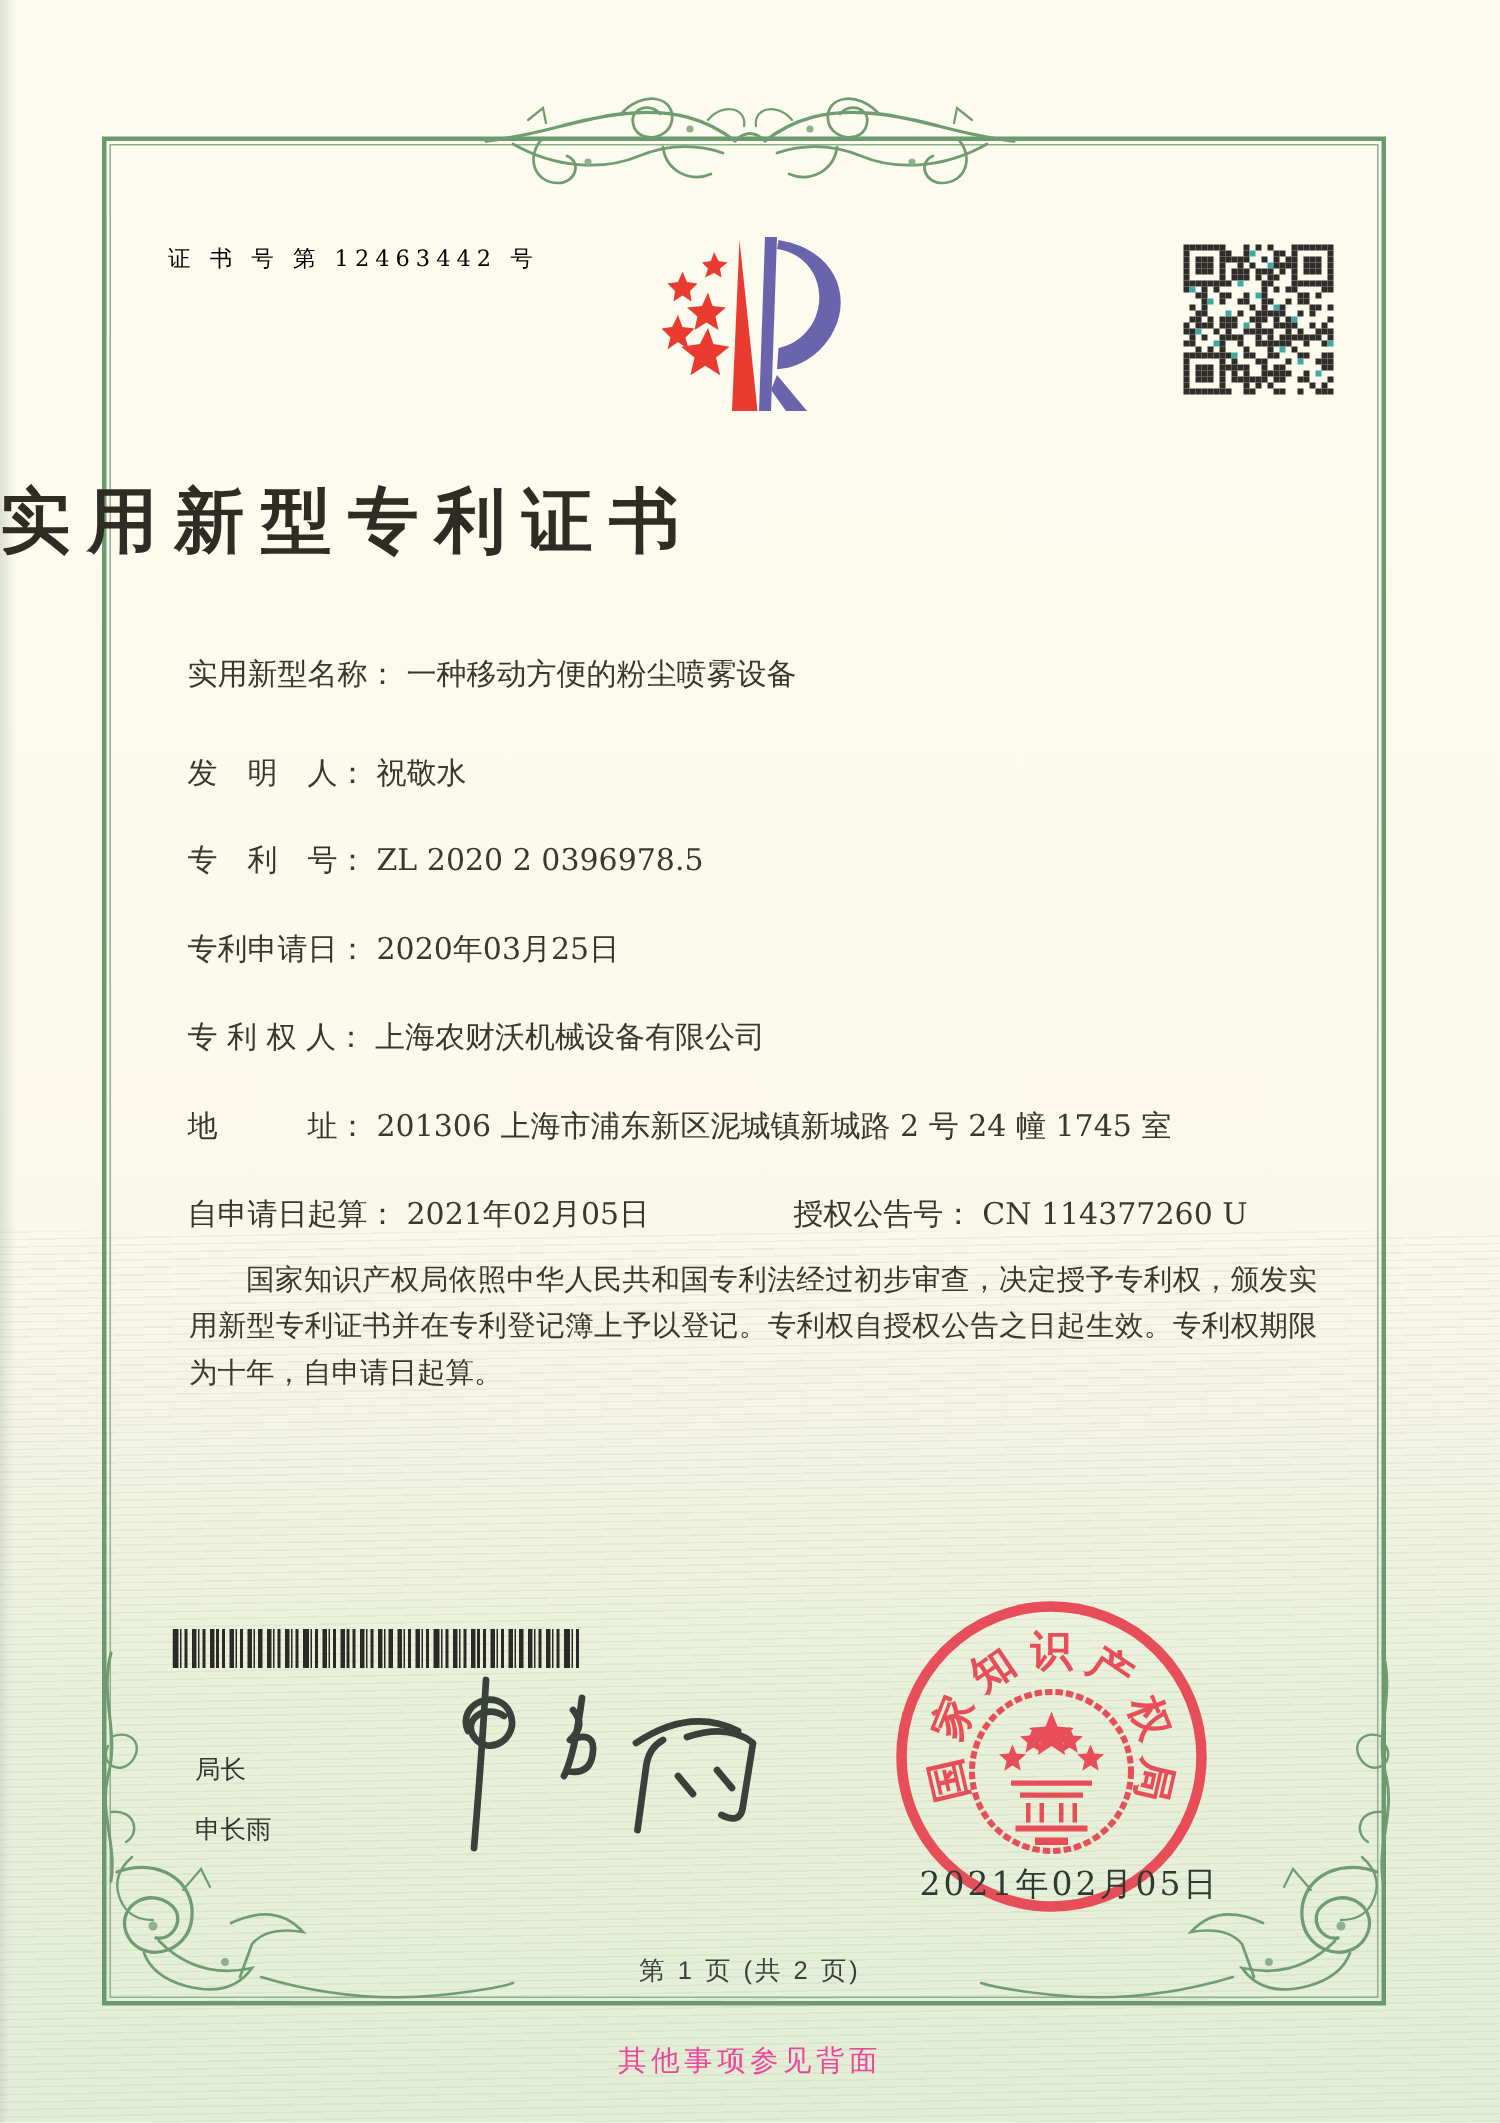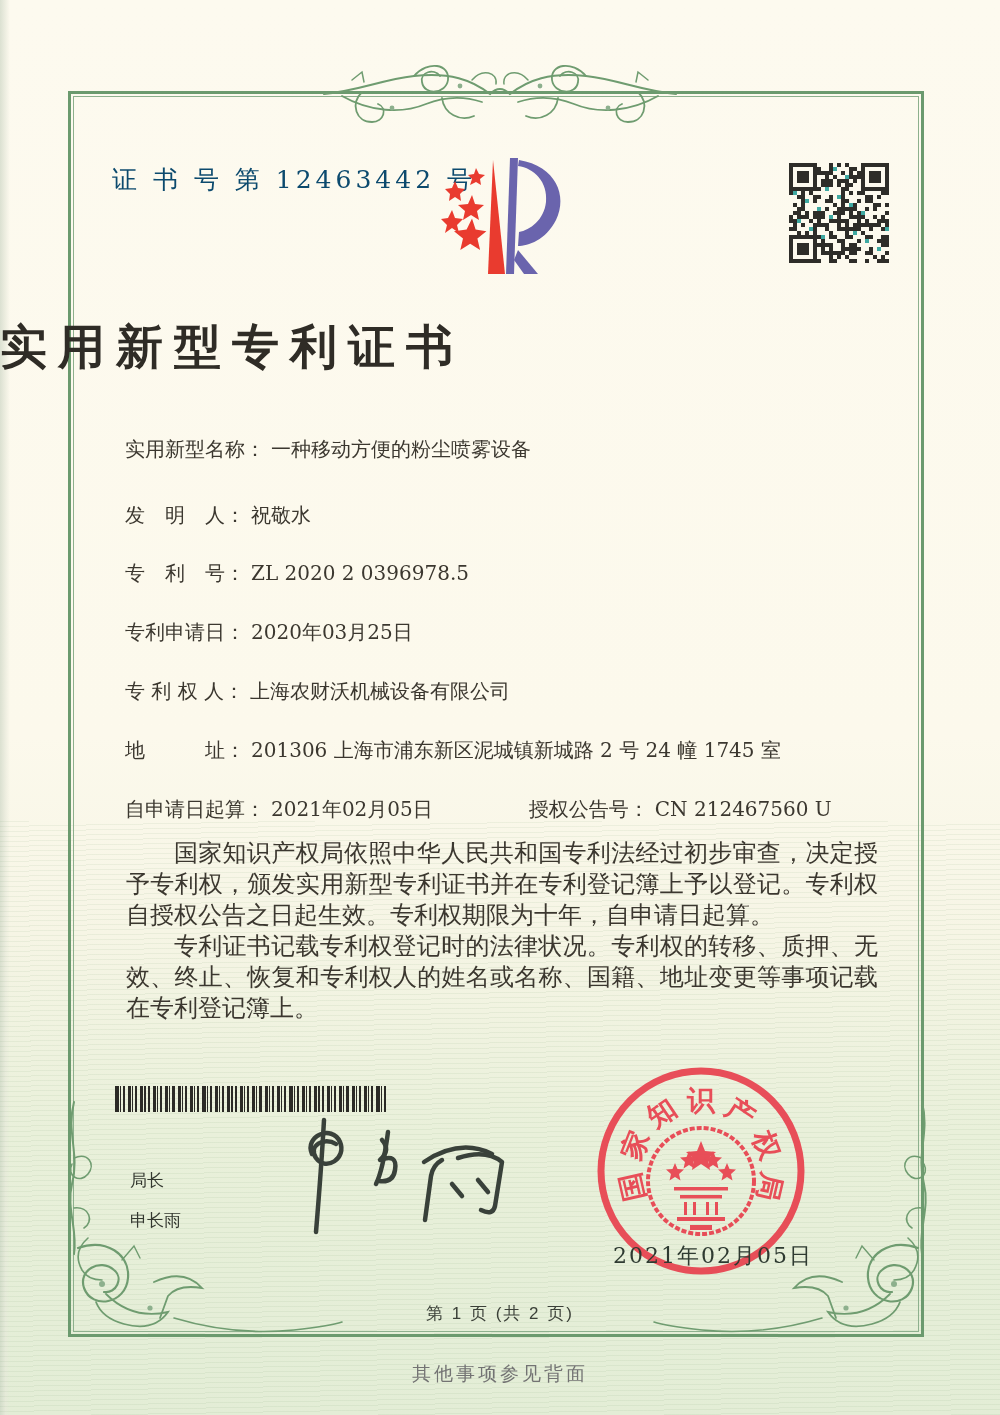--- a/index.html
+++ b/index.html
@@ -22,52 +22,52 @@
   
   .frame-outer{
     left:68px;top:91px;width:850px;height:1240px;
     border:3px solid #6b9a6e;
   }
   .frame-inner{
     position:absolute;left:2px;top:2px;right:2px;bottom:2px;
     border:1px solid #8db08d;
   }
   .cert-no{
-    left:112px;top:163px;font-size:25px;color:#0c4a6e;letter-spacing:4px;
+    left:112px;top:163px;font-size:15px;color:#000000;letter-spacing:4px;
     font-family:"DejaVu Serif","Liberation Serif",serif;
   }
   .title{
     left:0;right:0;top:316px;text-align:left;
     font-size:47px;font-weight:bold;color:#2f2c26;letter-spacing:11px;
     font-family:"DejaVu Serif","Liberation Serif",serif;
   }
   .field-row{
     left:125px;font-size:20px;color:#3b372f;white-space:nowrap;
     font-family:"DejaVu Serif","Liberation Serif",serif;
   }
   .field-label{color:#3b372f;}
   .field-value{margin-left:6px;}
   .grant-col{margin-left:96px;}
   .paragraphs{
-    left:126px;top:838px;width:752px;font-size:24px;line-height:31px;color:#3b372f;
+    left:126px;top:838px;width:752px;font-size:19px;line-height:31px;color:#3b372f;
     font-family:"DejaVu Serif","Liberation Serif",serif;text-align:justify;
   }
   .paragraphs p{margin:0;text-indent:2em;}
   .signer{left:130px;top:1160px;font-size:17px;color:#33372f;line-height:40px;
     font-family:"DejaVu Serif","Liberation Serif",serif;}
   .seal-date{
     left:613px;top:1241px;font-size:22px;color:#2e3a31;letter-spacing:2px;z-index:6;
     font-family:"DejaVu Serif","Liberation Serif",serif;
   }
   .page-number{
     left:0;right:0;top:1302px;text-align:center;font-size:17px;color:#3b4038;letter-spacing:2px;
     font-family:Liberation Sans, sans-serif;
   }
   .back-note{
-    left:0;right:0;top:1361px;text-align:center;font-size:19px;color:#737373;letter-spacing:3px;
+    left:0;right:0;top:1361px;text-align:center;font-size:19px;color:#ec4899;letter-spacing:3px;
     font-family:"DejaVu Serif","Liberation Serif",serif;
   }
   svg{display:block;}
 </style>
 </head>
 <body>
 
 <div class="abs scan-edge"></div>
 <div class="abs texture"></div>
 
@@ -496,26 +496,25 @@
 <div class="abs field-row" style="top:619px">
   <span class="field-label">专利申请日：</span><span class="field-value">2020年03月25日</span>
 </div>
 <div class="abs field-row" style="top:678px">
   <span class="field-label">专 利 权 人：</span><span class="field-value">上海农财沃机械设备有限公司</span>
 </div>
 <div class="abs field-row" style="top:737px">
   <span class="field-label">地　　　址：</span><span class="field-value">201306 上海市浦东新区泥城镇新城路 2 号 24 幢 1745 室</span>
 </div>
 <div class="abs field-row" style="top:796px">
-  <span class="field-label">自申请日起算：</span><span class="field-value">2021年02月05日</span><span class="grant-col field-label">授权公告号：</span><span class="field-value">CN 212467560 U</span>
+  <span class="field-label">自申请日起算：</span><span class="field-value">2021年02月05日</span><span class="grant-col field-label">授权公告号：</span><span class="field-value">CN 114377260 U</span>
 </div>
 
 <div class="abs paragraphs">
   <p>国家知识产权局依照中华人民共和国专利法经过初步审查，决定授予专利权，颁发实用新型专利证书并在专利登记簿上予以登记。专利权自授权公告之日起生效。专利权期限为十年，自申请日起算。</p>
-  <p>专利证书记载专利权登记时的法律状况。专利权的转移、质押、无效、终止、恢复和专利权人的姓名或名称、国籍、地址变更等事项记载在专利登记簿上。</p>
 </div>
 
 <div class="abs" style="left:115px;top:1086px">
   <svg id="barcode-svg" width="278" height="30" viewBox="0 0 278 30">
       <rect x="0" y="0" width="4" height="26" fill="#2b2a26"></rect>
       <rect x="5" y="0" width="1" height="26" fill="#2b2a26"></rect>
       <rect x="8" y="0" width="2" height="26" fill="#2b2a26"></rect>
       <rect x="13" y="0" width="3" height="26" fill="#2b2a26"></rect>
       <rect x="17" y="0" width="1" height="26" fill="#2b2a26"></rect>
       <rect x="20" y="0" width="2" height="26" fill="#2b2a26"></rect>

